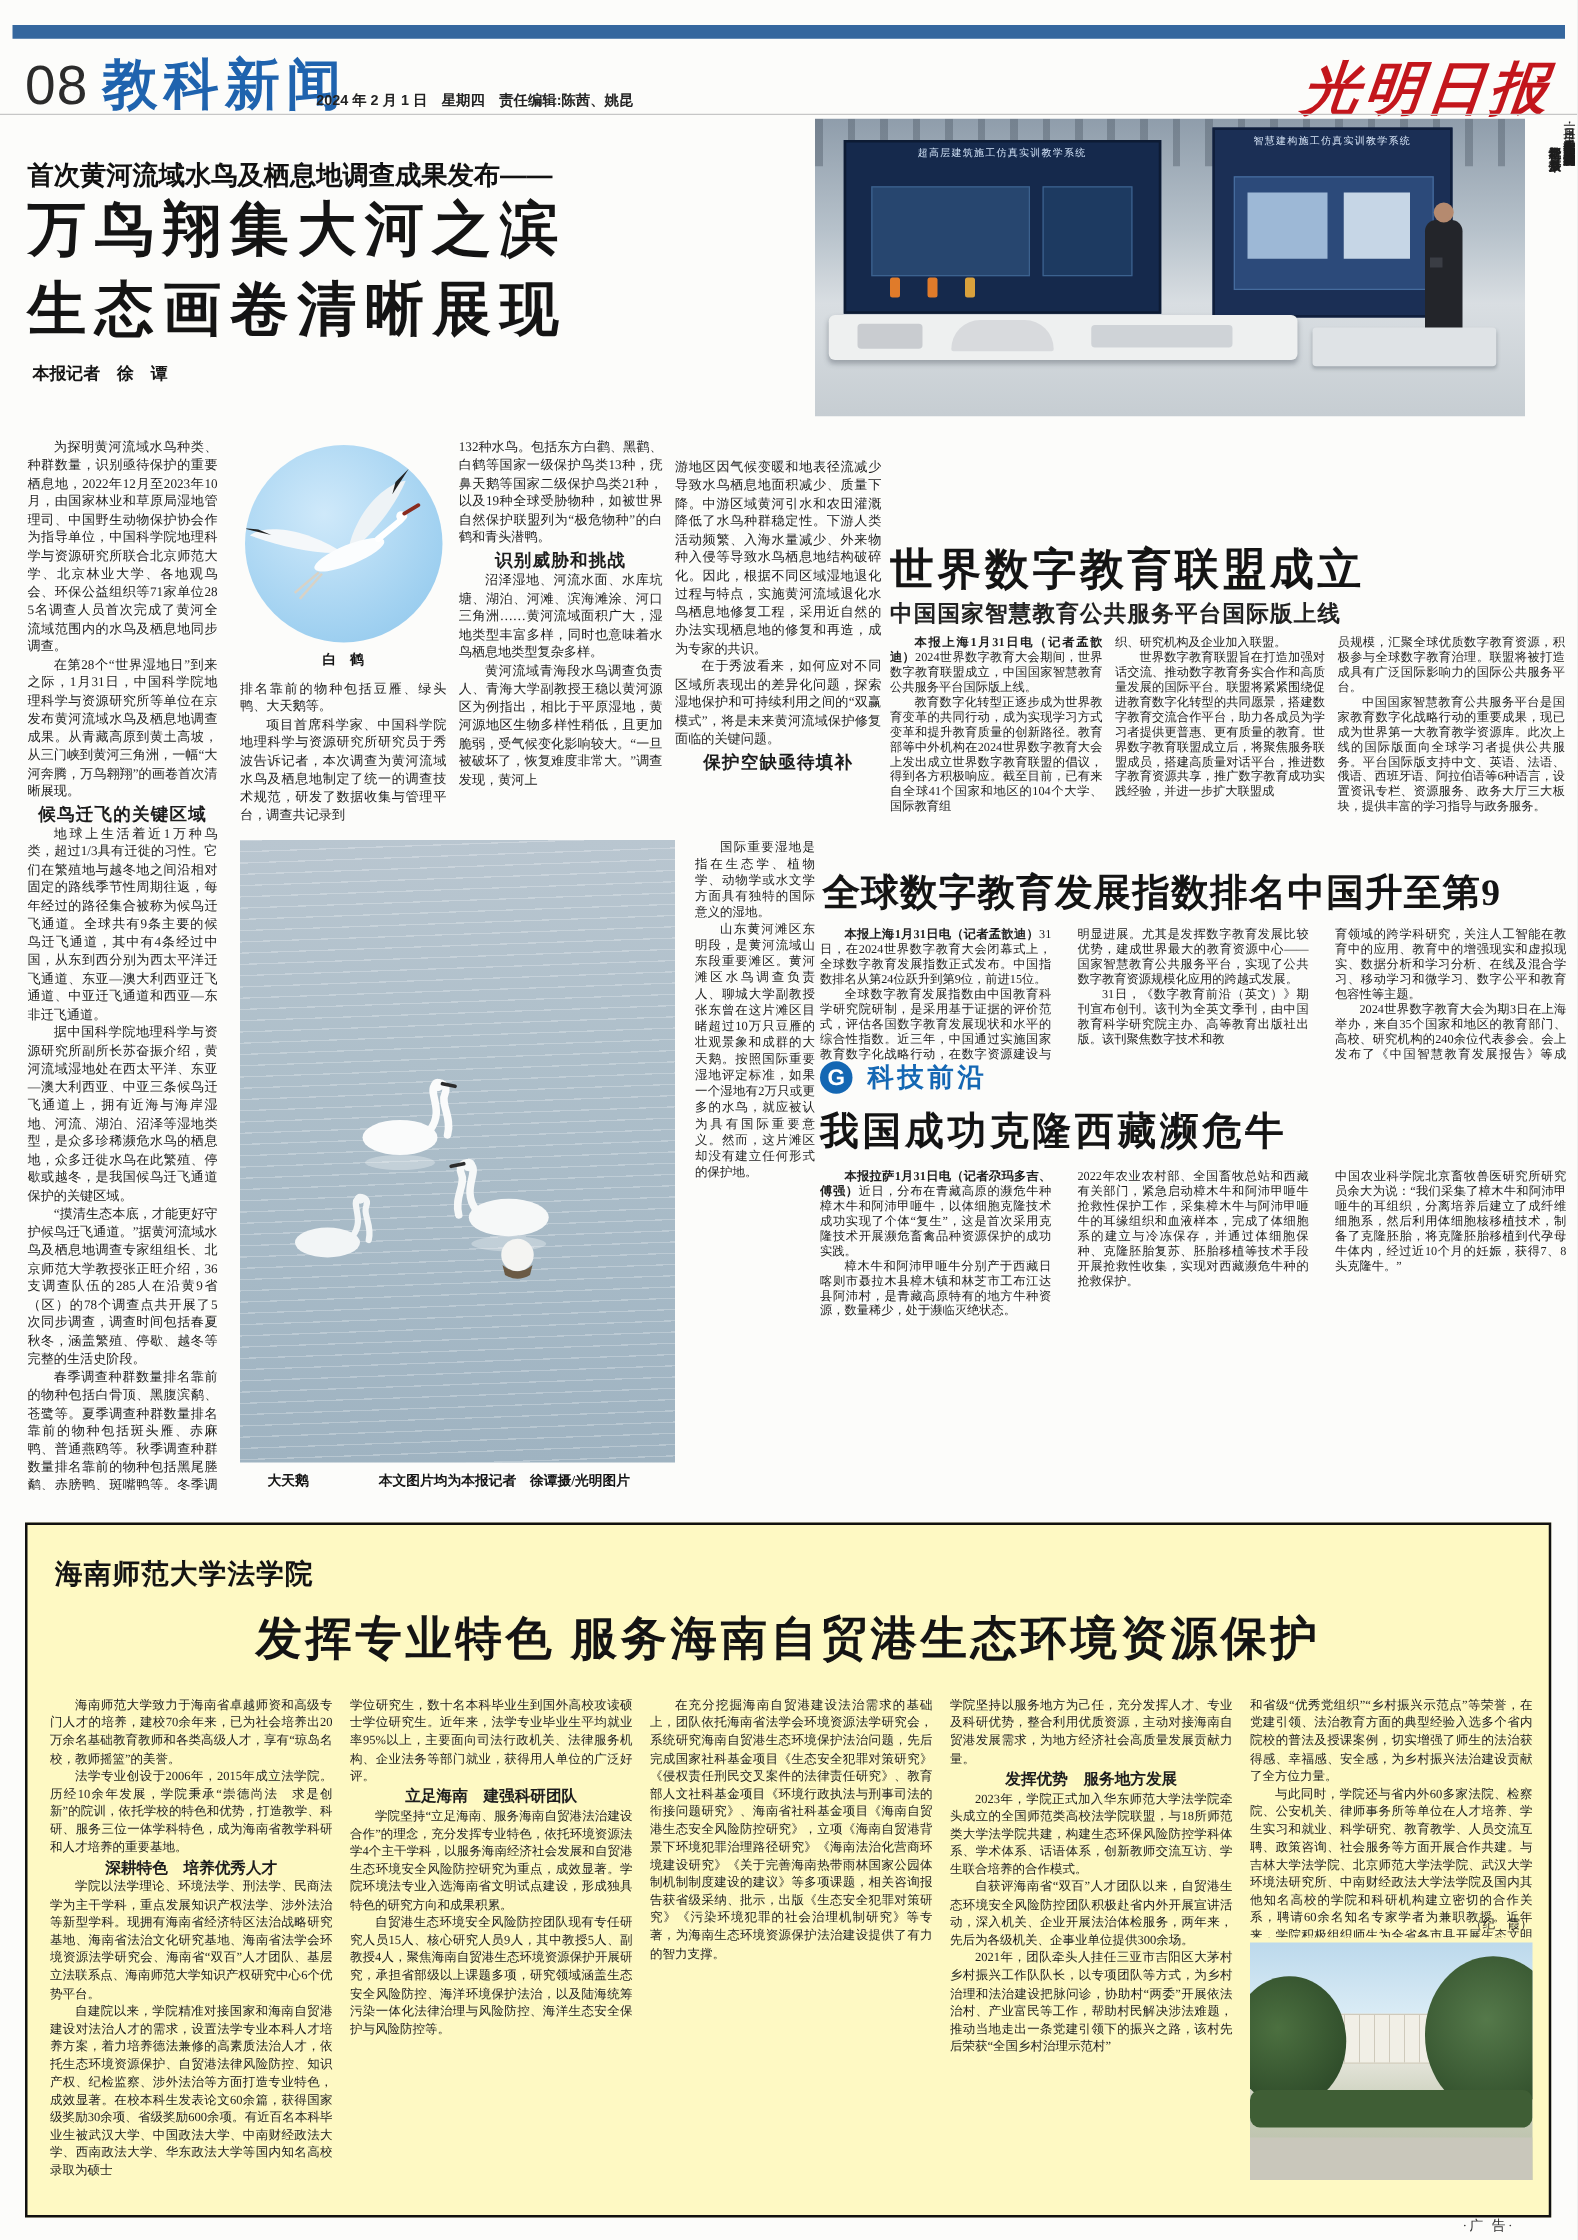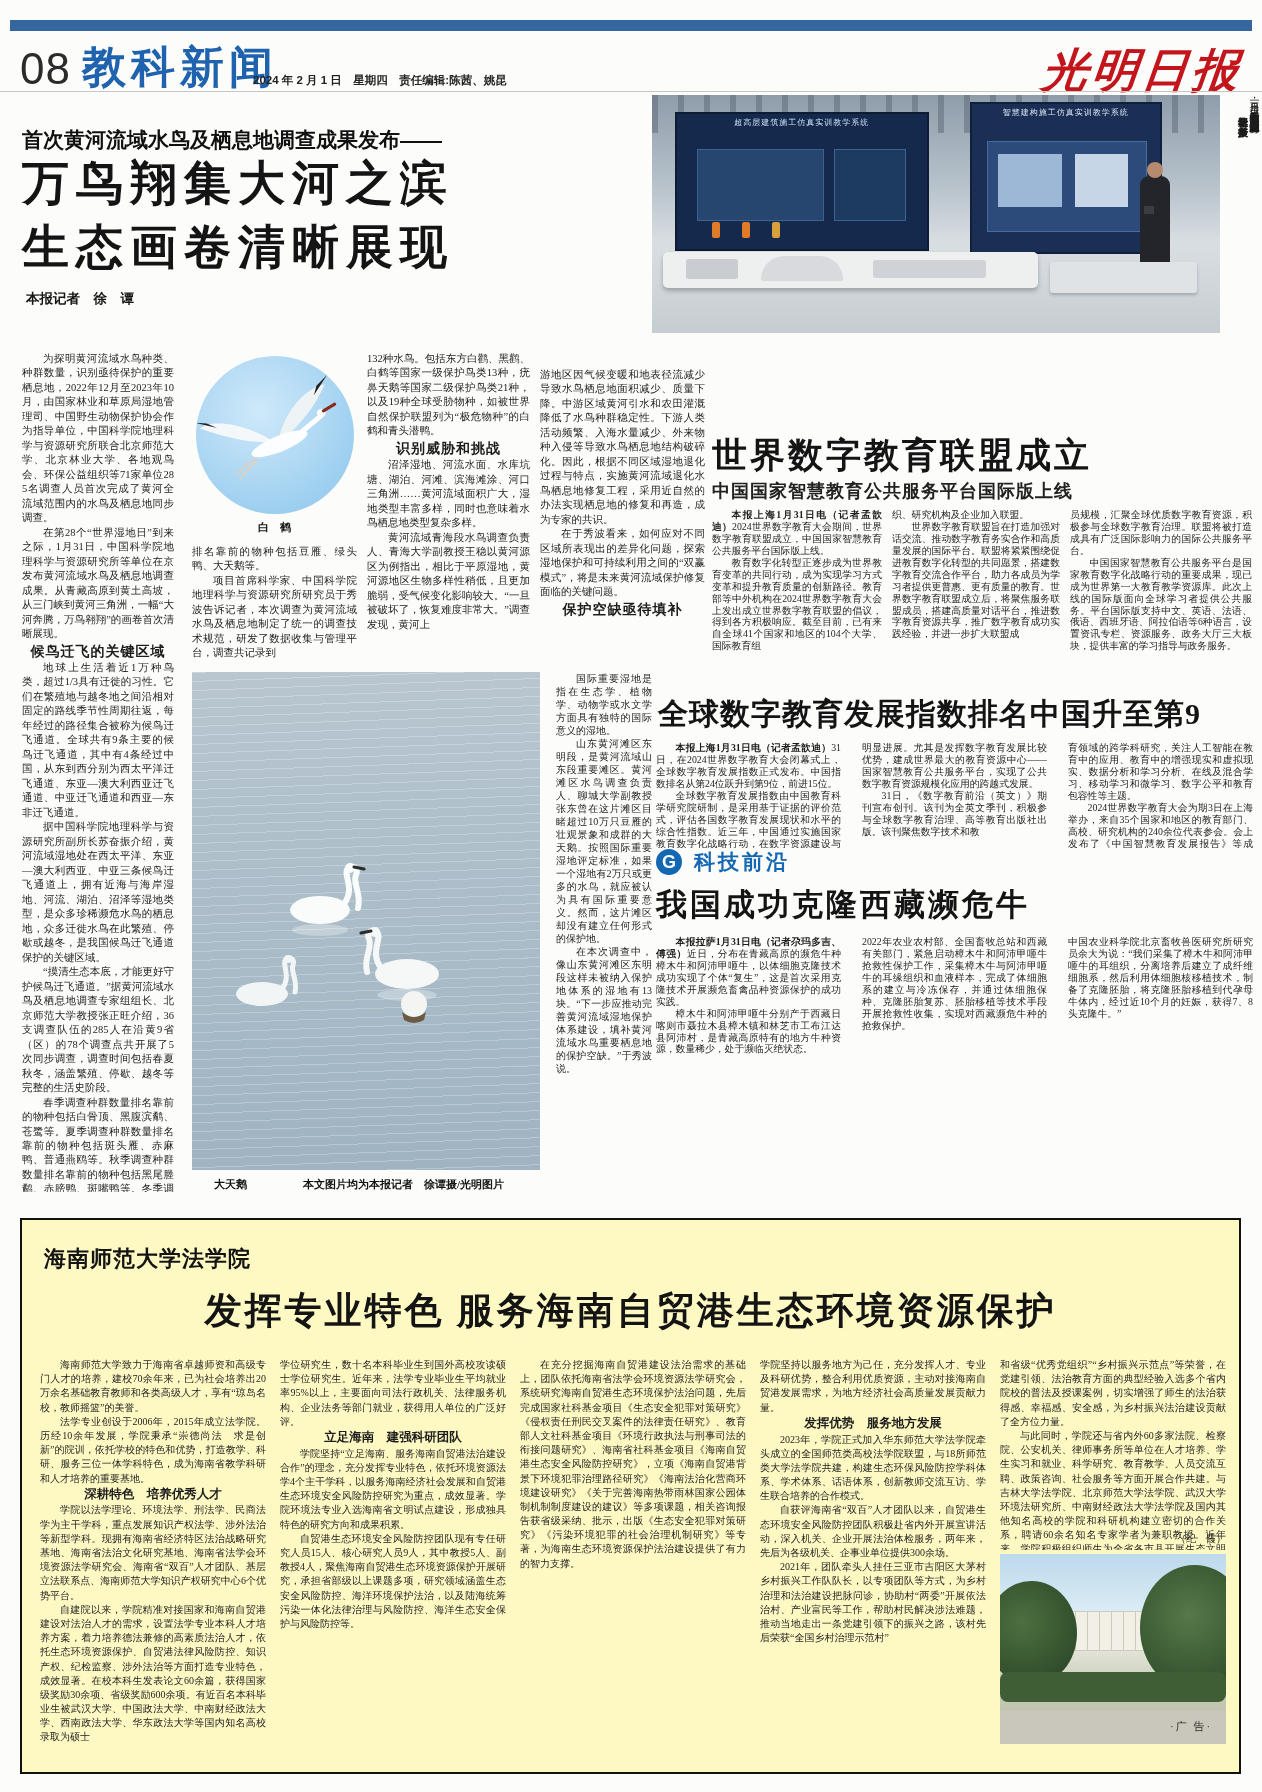--- a/index.html
+++ b/index.html
@@ -111,21 +111,20 @@
       <g>
         <circle cx="222" cy="332" r="13" fill="#f4f4f2"></circle>
         <path d="M210,340 q12,10 24,0 l-2,8 q-10,6 -20,0 Z" fill="#6b5a44"></path>
       </g>
     </svg>
   </div>
 
   <div class="abs bodytxt" style="left:556px;top:672px;width:96px;height:520px;font-size:10px;line-height:1.3;">
     <p>国际重要湿地是指在生态学、植物学、动物学或水文学方面具有独特的国际意义的湿地。</p>
     <p>山东黄河滩区东明段，是黄河流域山东段重要滩区。黄河滩区水鸟调查负责人、聊城大学副教授张东曾在这片滩区目睹超过10万只豆雁的壮观景象和成群的大天鹅。按照国际重要湿地评定标准，如果一个湿地有2万只或更多的水鸟，就应被认为具有国际重要意义。然而，这片滩区却没有建立任何形式的保护地。</p>
-    <p>在本次调查中，像山东黄河滩区东明段这样未被纳入保护地体系的湿地有13块。“下一步应推动完善黄河流域湿地保护体系建设，填补黄河流域水鸟重要栖息地的保护空缺。”于秀波说。</p>
 
   </div>
 
   <div class="abs caption" style="left:214px;top:1177px;">大天鹅</div>
   <div class="abs caption" style="left:267px;top:1177px;width:273px;text-align:center;">本文图片均为本报记者　徐谭摄/光明图片</div>
 
   <div class="abs photobox" style="left:652px;top:95px;width:568px;height:238px;
               background:linear-gradient(180deg,#8f9dab 0%,#b7c2cb 38%,#d9dee2 62%,#c6cdd2 100%);">
     <div class="abs" style="left:0;top:0;width:100%;height:16%;opacity:.5;
                 background:repeating-linear-gradient(90deg,#5a6673 0 6px,transparent 6px 26px);"></div>
@@ -177,21 +176,21 @@
     <p>中国国家智慧教育公共服务平台是国家教育数字化战略行动的重要成果，现已成为世界第一大教育教学资源库。此次上线的国际版面向全球学习者提供公共服务。平台国际版支持中文、英语、法语、俄语、西班牙语、阿拉伯语等6种语言，设置资讯专栏、资源服务、政务大厅三大板块，提供丰富的学习指导与政务服务。</p>
   </div>
 
   <div class="abs" style="left:658px;top:694px;width:600px;font-size:30px;font-weight:bold;letter-spacing:1px;">全球数字教育发展指数排名中国升至第9</div>
   <div class="abs bodysm" style="left:656px;top:742px;width:185px;height:106px;">
     <p><span class="lede">本报上海1月31日电（记者孟歆迪）</span><span>31日，在2024世界数字教育大会闭幕式上，全球数字教育发展指数正式发布。中国指数排名从第24位跃升到第9位，前进15位。</span></p>
     <p>全球数字教育发展指数由中国教育科学研究院研制，是采用基于证据的评价范式，评估各国数字教育发展现状和水平的综合性指数。近三年，中国通过实施国家教育数字化战略行动，在数字资源建设与应用、师生数字素养提升、数字教育体系构建3个方面取得</p>
   </div>
   <div class="abs bodysm" style="left:862px;top:742px;width:185px;height:106px;">
     <p class="noind">明显进展。尤其是发挥数字教育发展比较优势，建成世界最大的教育资源中心——国家智慧教育公共服务平台，实现了公共数字教育资源规模化应用的跨越式发展。</p>
-    <p>31日，《数字教育前沿（英文）》期刊宣布创刊。该刊为全英文季刊，积极参与全球数字教育治理、高等教育出版社出版。该刊聚焦数字技术和教</p>
+    <p>31日，《数字教育前沿（英文）》期刊宣布创刊。该刊为全英文季刊，由中国教育科学研究院主办、高等教育出版社出版。该刊聚焦数字技术和教</p>
   </div>
   <div class="abs bodysm" style="left:1068px;top:742px;width:185px;height:106px;">
     <p class="noind">育领域的跨学科研究，关注人工智能在教育中的应用、教育中的增强现实和虚拟现实、数据分析和学习分析、在线及混合学习、移动学习和微学习、数字公平和教育包容性等主题。</p>
     <p>2024世界数字教育大会为期3日在上海举办，来自35个国家和地区的教育部门、高校、研究机构的240余位代表参会。会上发布了《中国智慧教育发展报告》等成果，将学习型社会建设作为数字教育战略推进方向，为全球数字教育发展贡献中国方案、中国经验、中国行动。</p>
   </div>
 
   <div class="abs" style="left:656px;top:848px;height:30px;">
     <span style="display:inline-block;width:26px;height:26px;border-radius:50%;background:#1467b3;color:#fff;
                  font-family:'Liberation Sans','DejaVu Sans',sans-serif;font-weight:bold;font-size:18px;
                  text-align:center;line-height:26px;vertical-align:middle;">G</span>
@@ -251,16 +250,16 @@
       <div class="abs" style="left:6%;top:30%;width:60%;height:20%;background:#f1efe6;border:1px solid #cfcabb;
                   background-image:repeating-linear-gradient(90deg,#cfcabb 0 1px,transparent 1px 12px);"></div>
       <div class="abs" style="left:-6%;top:14%;width:40%;height:55%;border-radius:50%;
                   background:radial-gradient(circle at 40% 40%,#4c7040,#2f4c2a 75%);"></div>
       <div class="abs" style="left:62%;top:6%;width:48%;height:66%;border-radius:50%;
                   background:radial-gradient(circle at 45% 40%,#55794a,#33512d 75%);"></div>
       <div class="abs" style="left:0;top:62%;width:100%;height:16%;background:#3f5e35;border-radius:8px;"></div>
       <div class="abs" style="left:0;top:82%;width:100%;height:18%;background:#c9c7bb;"></div>
     </div>
 
-    <div class="abs" style="left:1148px;top:499px;font-size:11px;color:#333;letter-spacing:2px;">·广 告·</div>
+    <div class="abs" style="left:1148px;top:553px;font-size:11px;color:#333;letter-spacing:2px;">·广 告·</div>
   </div>
 
 </div>
 
 </body></html>

